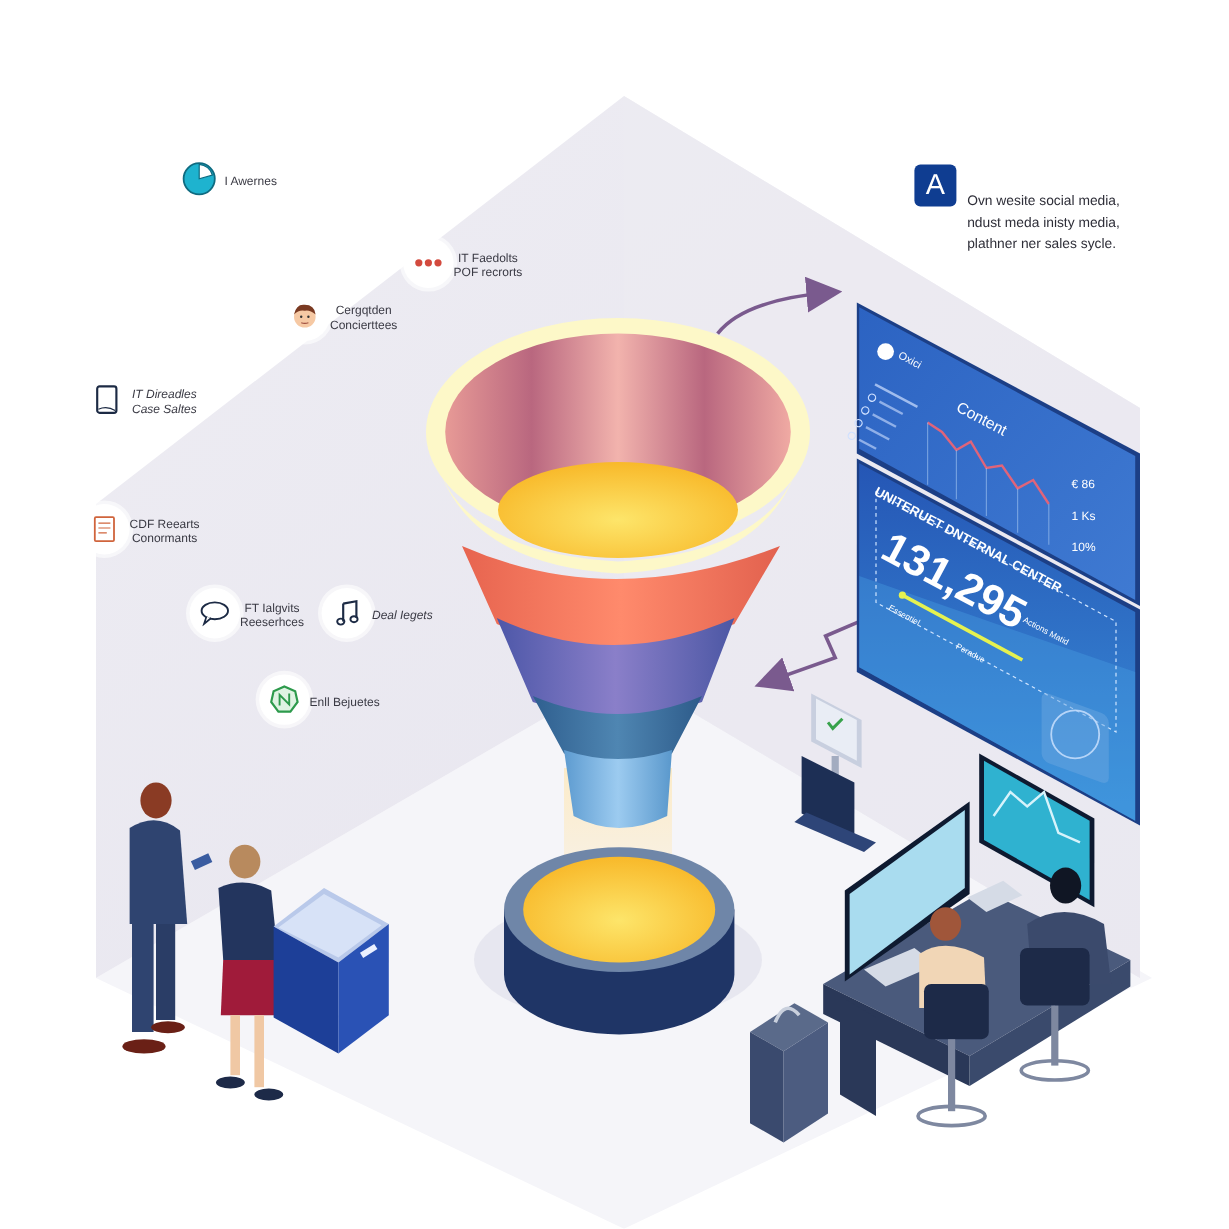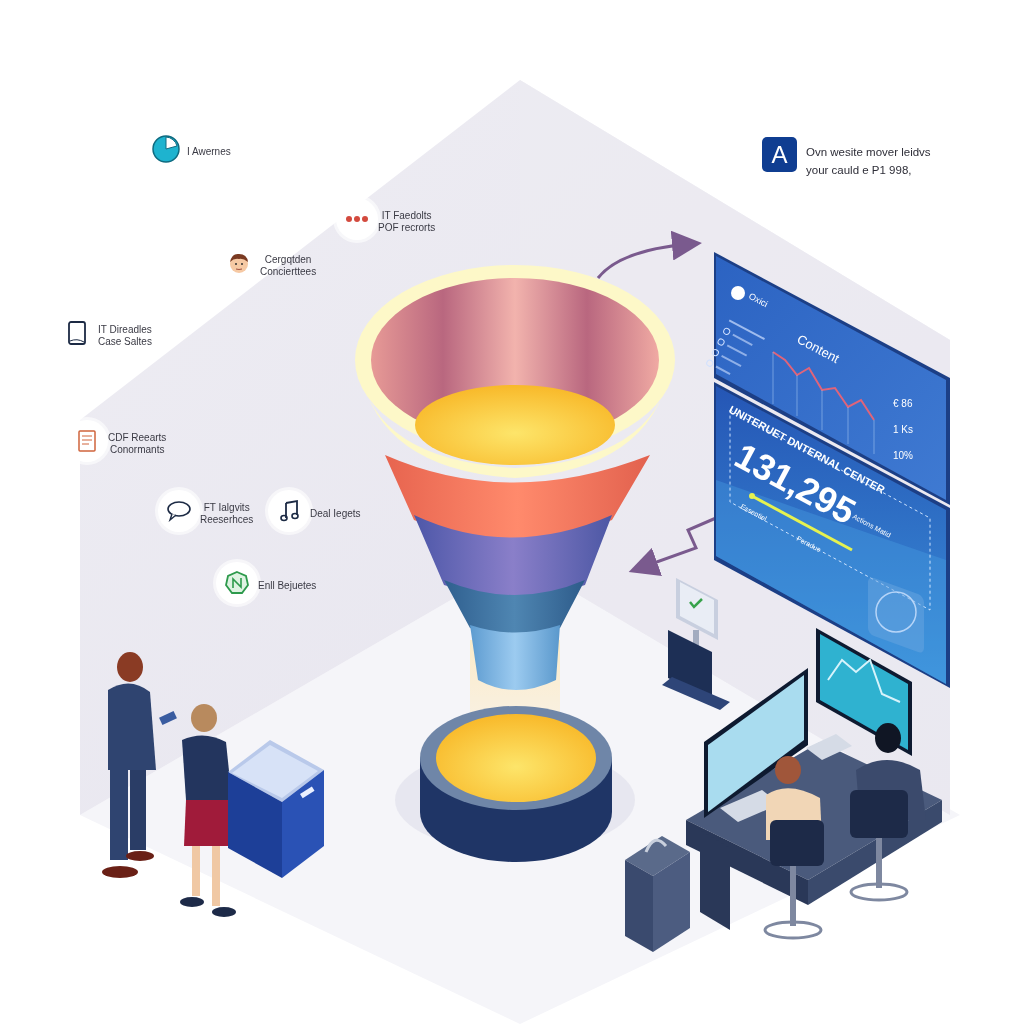--- a/index.html
+++ b/index.html
@@ -239,35 +239,35 @@
       <svg width="24" height="8" viewBox="0 0 24 8">
           <circle cx="4" cy="4" r="3" fill="#d34a3e"></circle>
           <circle cx="12" cy="4" r="3" fill="#d34a3e"></circle>
           <circle cx="20" cy="4" r="3" fill="#d34a3e"></circle>
         </svg>
     </div>
     <div class="lbl">IT Faedolts
 POF recrorts</div>
   </div>
 
-  <div class="node" style="left:218px; top:242px;">
+  <div class="node" style="left:233px; top:242px;">
     <div class="disc">
       <svg width="24" height="24" viewBox="0 0 24 24">
           <circle cx="12" cy="13" r="9" fill="#f6c9a4"></circle>
           <path d="M3,11 Q5,2 12,3 Q20,3 21,11 Q16,7 12,8 Q7,7 3,11 Z" fill="#7a3a22"></path>
           <circle cx="9" cy="13" r="1" fill="#333"></circle>
           <circle cx="15" cy="13" r="1" fill="#333"></circle>
           <path d="M9,18 Q12,19 15,18" stroke="#a05040" fill="none"></path>
         </svg>
     </div>
     <div class="lbl">Cergqtden
 Concierttees</div>
   </div>
 
-  <div class="node" style="left:56px; top:312px;">
+  <div class="node" style="left:68px; top:312px;font-style:italic;">
     <div class="disc">
       <svg width="20" height="26" viewBox="0 0 20 26">
           <rect x="2" y="2" width="16" height="22" rx="2" fill="#fff" stroke="#1c2a44" stroke-width="1.8"></rect>
           <path d="M3,21 Q10,18 17,22" stroke="#1c2a44" fill="none"></path>
         </svg>
     </div>
     <div class="lbl">IT Direadles
 Case Saltes</div>
   </div>
 
@@ -290,21 +290,21 @@
           <rect x="3" y="2" width="16" height="20" rx="1" fill="#fff" stroke="#d0643c" stroke-width="1.5"></rect>
           <line x1="6" y1="7" x2="16" y2="7" stroke="#d0643c"></line>
           <line x1="6" y1="11" x2="16" y2="11" stroke="#d0643c"></line>
           <line x1="6" y1="15" x2="13" y2="15" stroke="#d0643c"></line>
         </svg>
     </div>
     <div class="lbl">CDF Reearts
 Conormants</div>
   </div>
 
-  <div class="node" style="left:268px; top:490px;">
+  <div class="node" style="left:268px; top:490px;font-style:italic;">
     <div class="disc">
       <svg width="22" height="24" viewBox="0 0 22 24">
           <path d="M8,4 L19,2 L19,16" stroke="#1c2a44" stroke-width="1.8" fill="none"></path>
           <line x1="8" y1="4" x2="8" y2="19" stroke="#1c2a44" stroke-width="1.8"></line>
           <ellipse cx="6" cy="19" rx="3" ry="2.5" fill="none" stroke="#1c2a44" stroke-width="1.6"></ellipse>
           <ellipse cx="17" cy="17" rx="3" ry="2.5" fill="none" stroke="#1c2a44" stroke-width="1.6"></ellipse>
         </svg>
     </div>
     <div class="lbl">Deal Iegets</div>
   </div>
@@ -314,17 +314,18 @@
       <svg width="26" height="26" viewBox="0 0 26 26">
           <path d="M13,2 L22,6 L24,15 L18,23 L8,23 L2,15 L4,6 Z" fill="#dff3e3" stroke="#2d9a4c" stroke-width="1.8"></path>
           <path d="M9,18 L9,9 L17,17 L17,8" stroke="#2d9a4c" stroke-width="1.6" fill="none"></path>
         </svg>
     </div>
     <div class="lbl">Enll Bejuetes</div>
   </div>
 
   <div class="badge-a">A</div>
   <div class="notes">
-    <p>Ovn wesite mover leidvs
-your cauld e P1 998,</p>
     <div class="gap"></div>
+    <p>Ovn wesite social media,
+ndust meda inisty media,
+plathner ner sales sycle.</p>
   </div>
 </div>
 
 </body></html>

